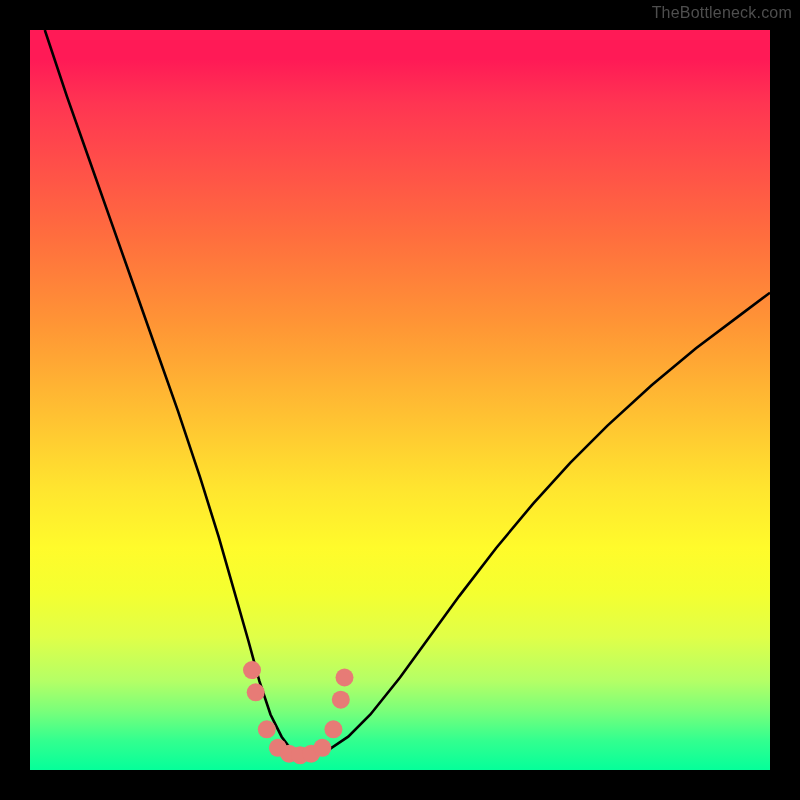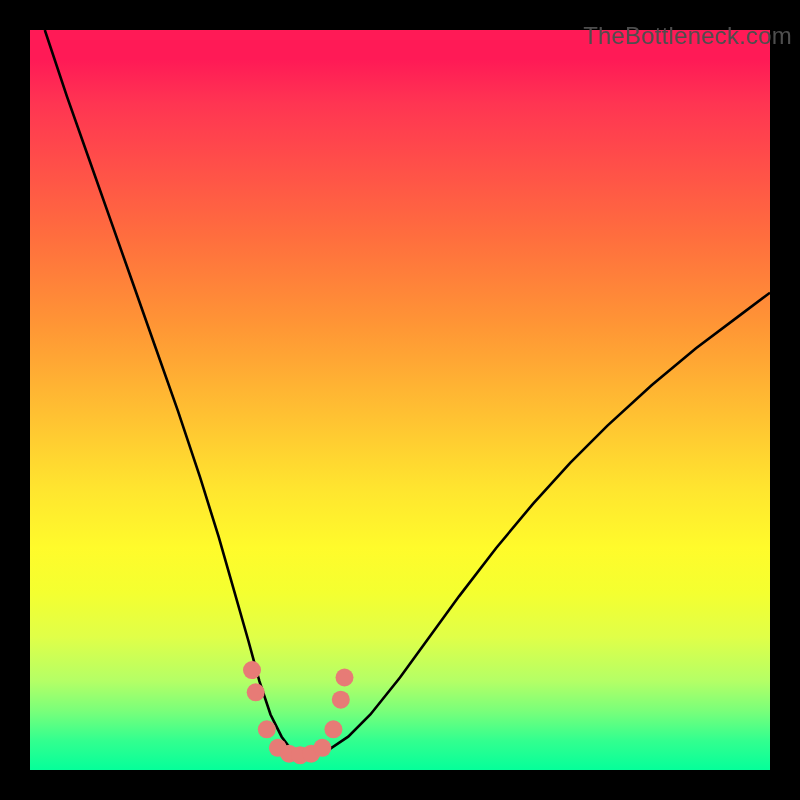--- a/index.html
+++ b/index.html
@@ -47,26 +47,25 @@
       #b4ff66 88%,
       #7aff7a 92%,
       #33ff8f 96%,
       #05ff9a 100%
     );
   }
   .watermark {
     position: absolute;
     top: 4px;
     right: 8px;
-    font-size: 24px;
+    font-size: 16px;
     font-weight: 500;
     color: #4e4e4e;
     letter-spacing: 0.2px;
     user-select: none;
-    margin-top: 18px;
   }
   svg.curve {
     position: absolute;
     left: 0;
     top: 0;
     width: 740px;
     height: 740px;
   }
   .marker {
     fill: #e77b76;

